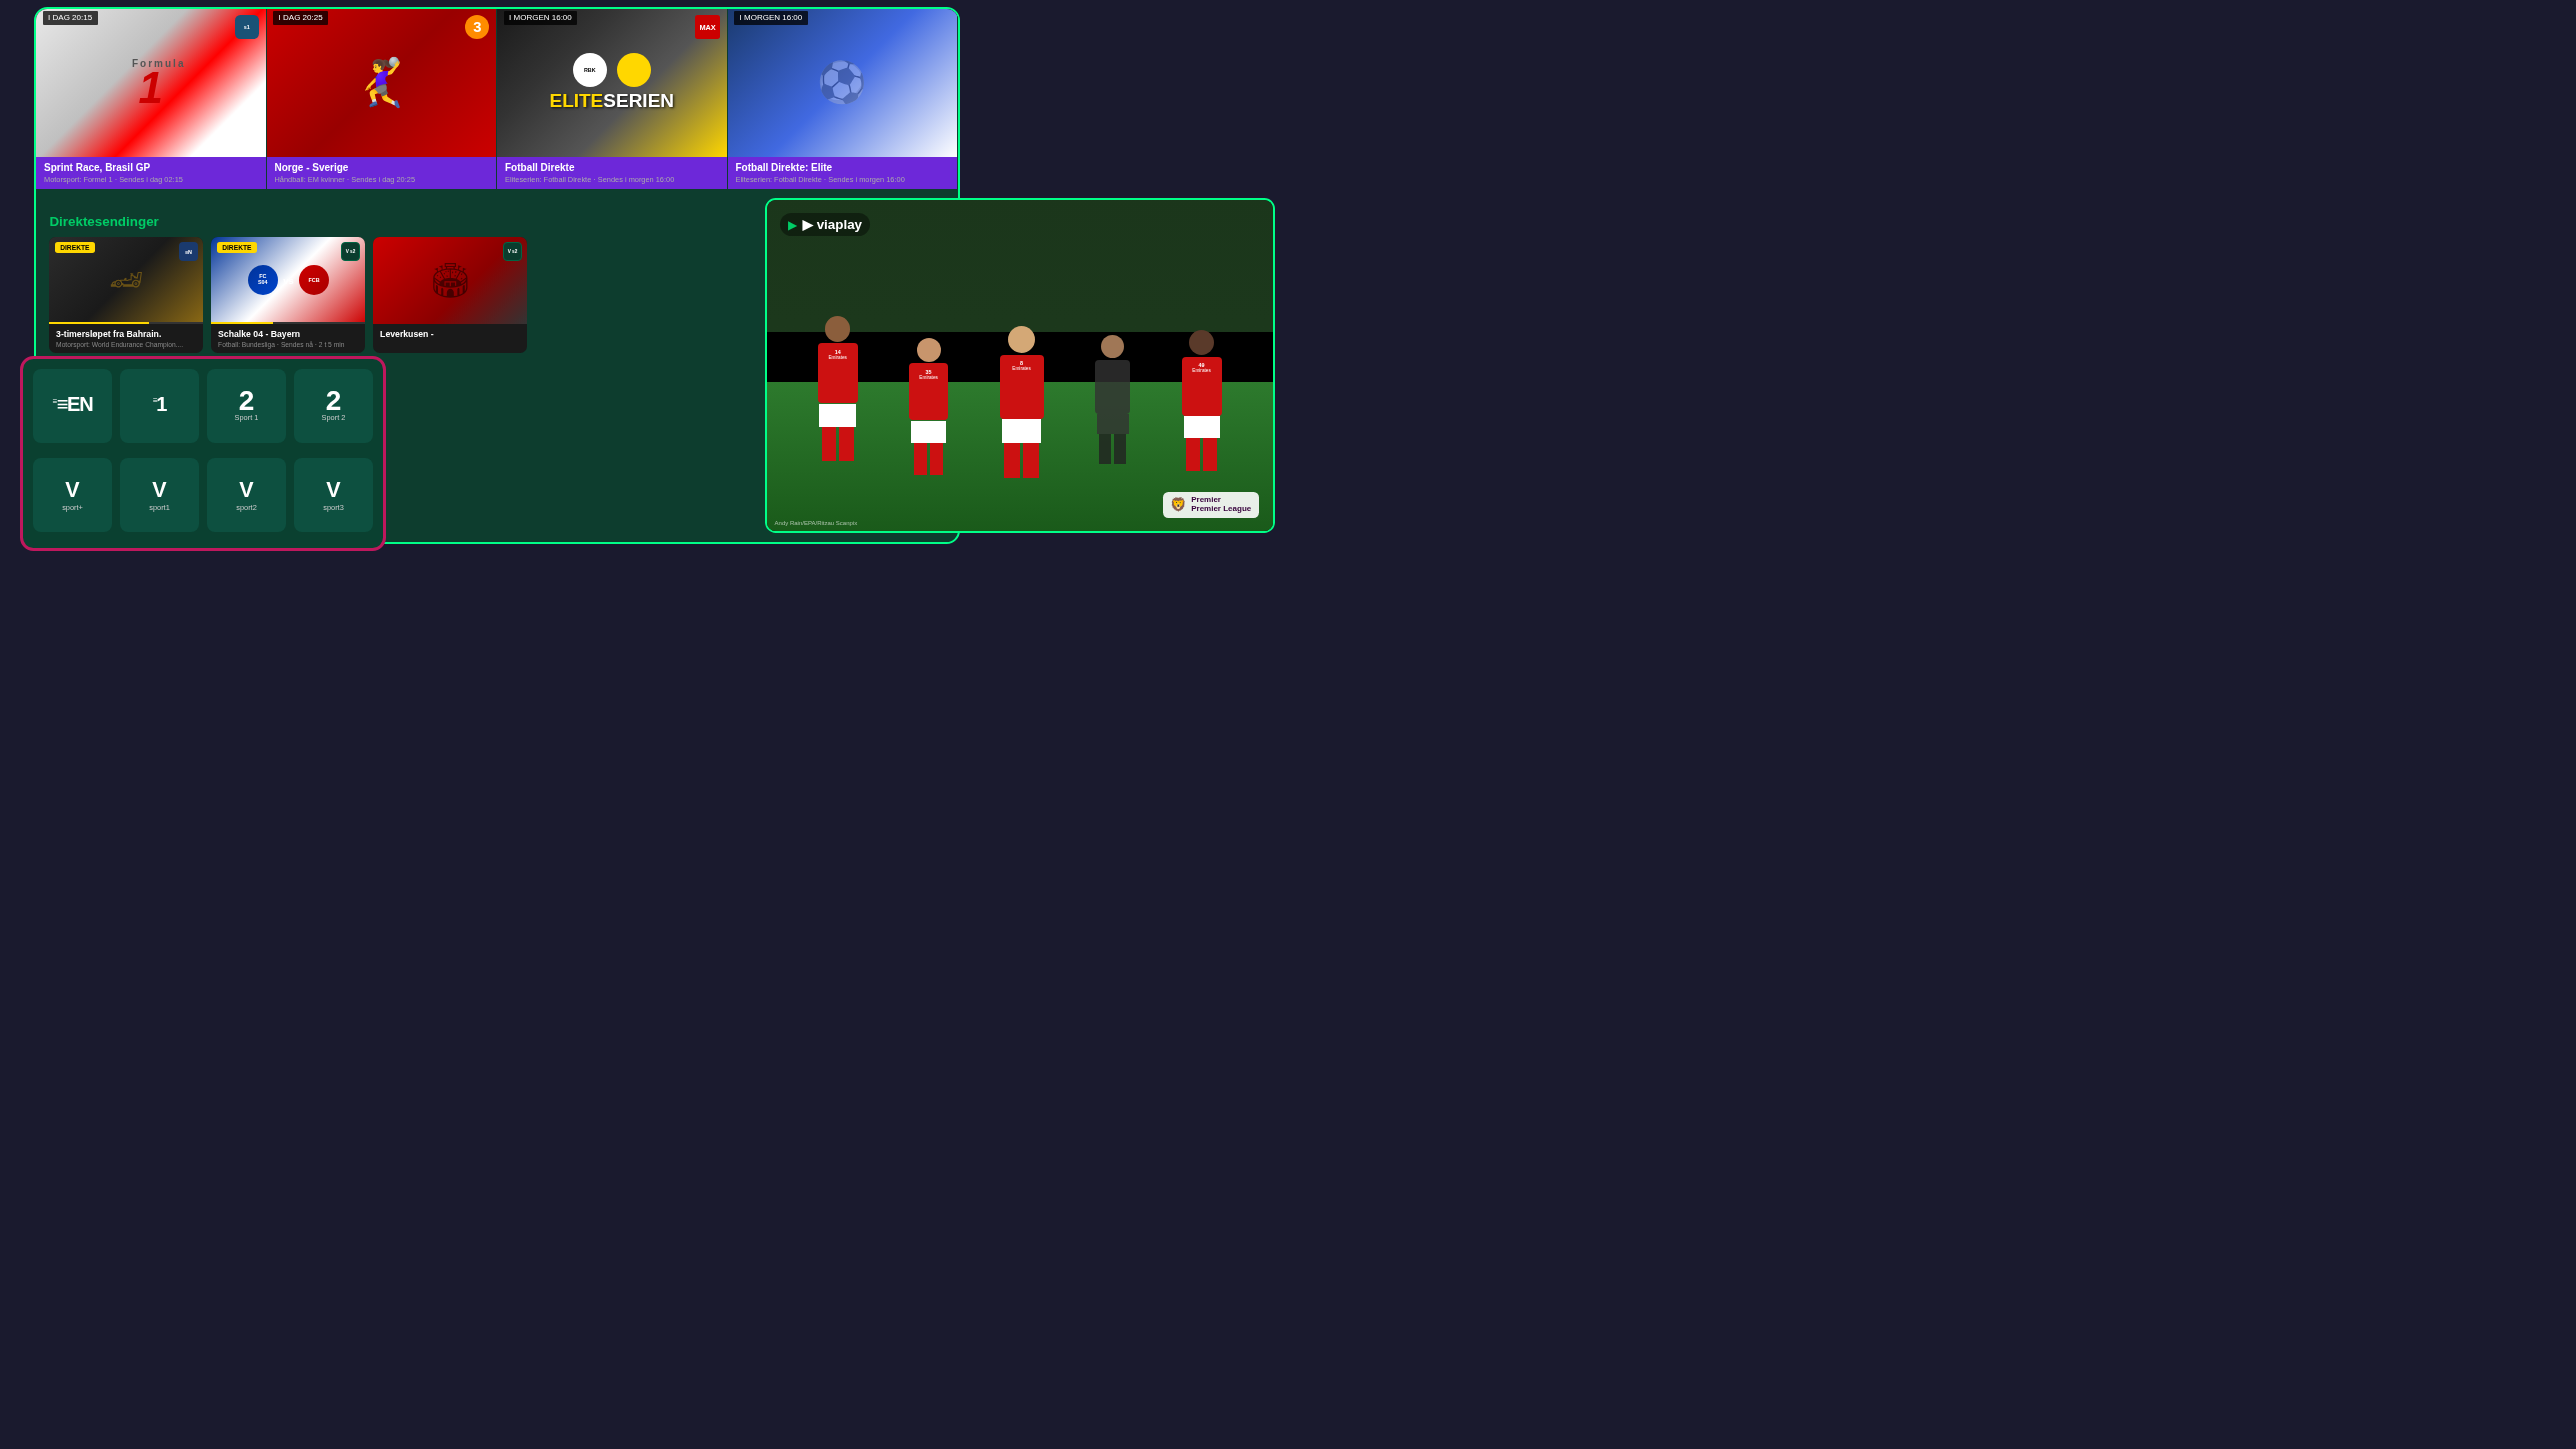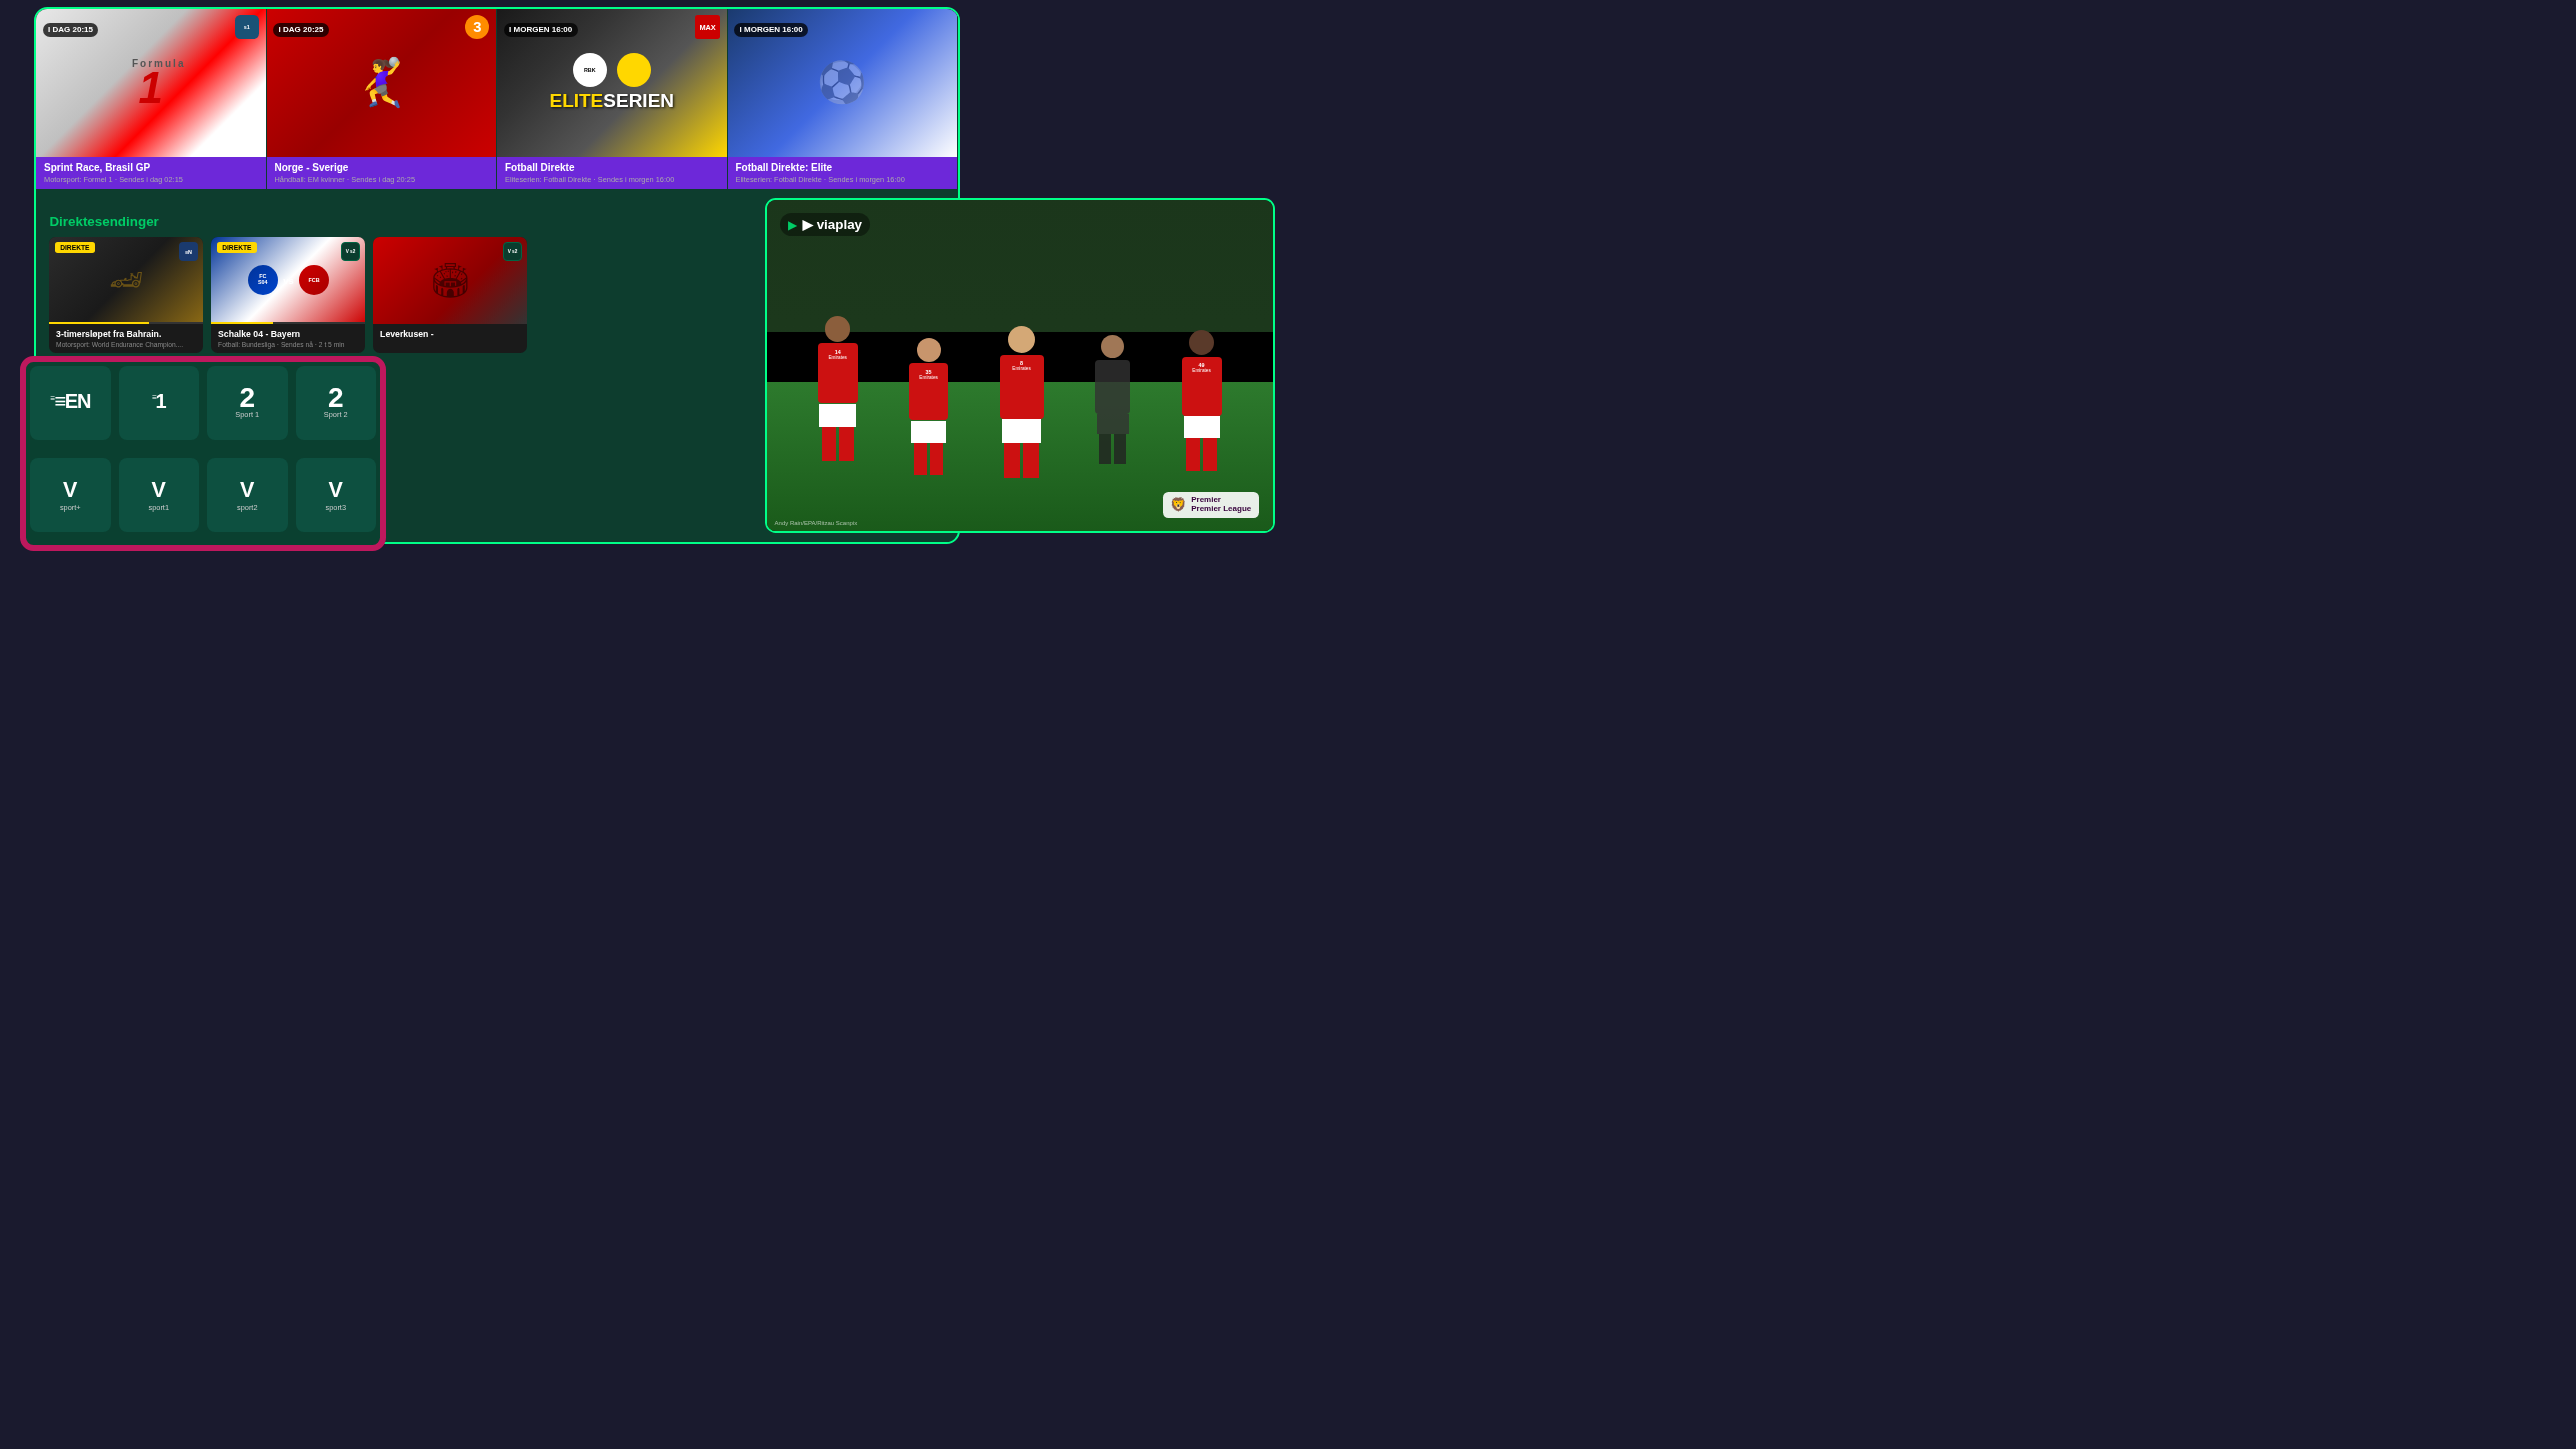--- a/index.html
+++ b/index.html
@@ -73,28 +73,28 @@
 
     .program-thumb-football2 {
       background: linear-gradient(135deg, #1a3a6e 0%, #4169e1 50%, #ffffff 100%);
       display: flex;
       align-items: center;
       justify-content: center;
     }
 
     .time-badge {
       position: absolute;
-      top: 14px;
+      top: 2px;
       left: 6.7px;
       background: rgba(0,0,0,0.75);
       color: white;
       font-size: 8px;
-      font-weight: bold;
+      font-weight: normal;
       padding: 2.7px 5.4px;
-      border-radius: 7px;
+      border-radius: 1px;
     }
 
     .channel-badge {
       position: absolute;
       top: 6.7px;
       right: 6.7px;
       width: 24px;
       height: 24px;
       border-radius: 5.4px;
       display: flex;
@@ -224,22 +224,22 @@
 
     
     .channel-grid-window {
       position: absolute;
       top: 356px;
       left: 20px;
       width: 366px;
       height: 195px;
       background: #0a4030;
       border-radius: 13.4px;
-      border: 6px solid #be185d;
-      padding: 4px;
+      border: 3px solid #be185d;
+      padding: 10px;
       display: grid;
       grid-template-columns: repeat(4, 1fr);
       gap: 8px;
     }
 
     .channel-tile {
       background: #0d5040;
       border-radius: 8px;
       display: flex;
       flex-direction: column;

